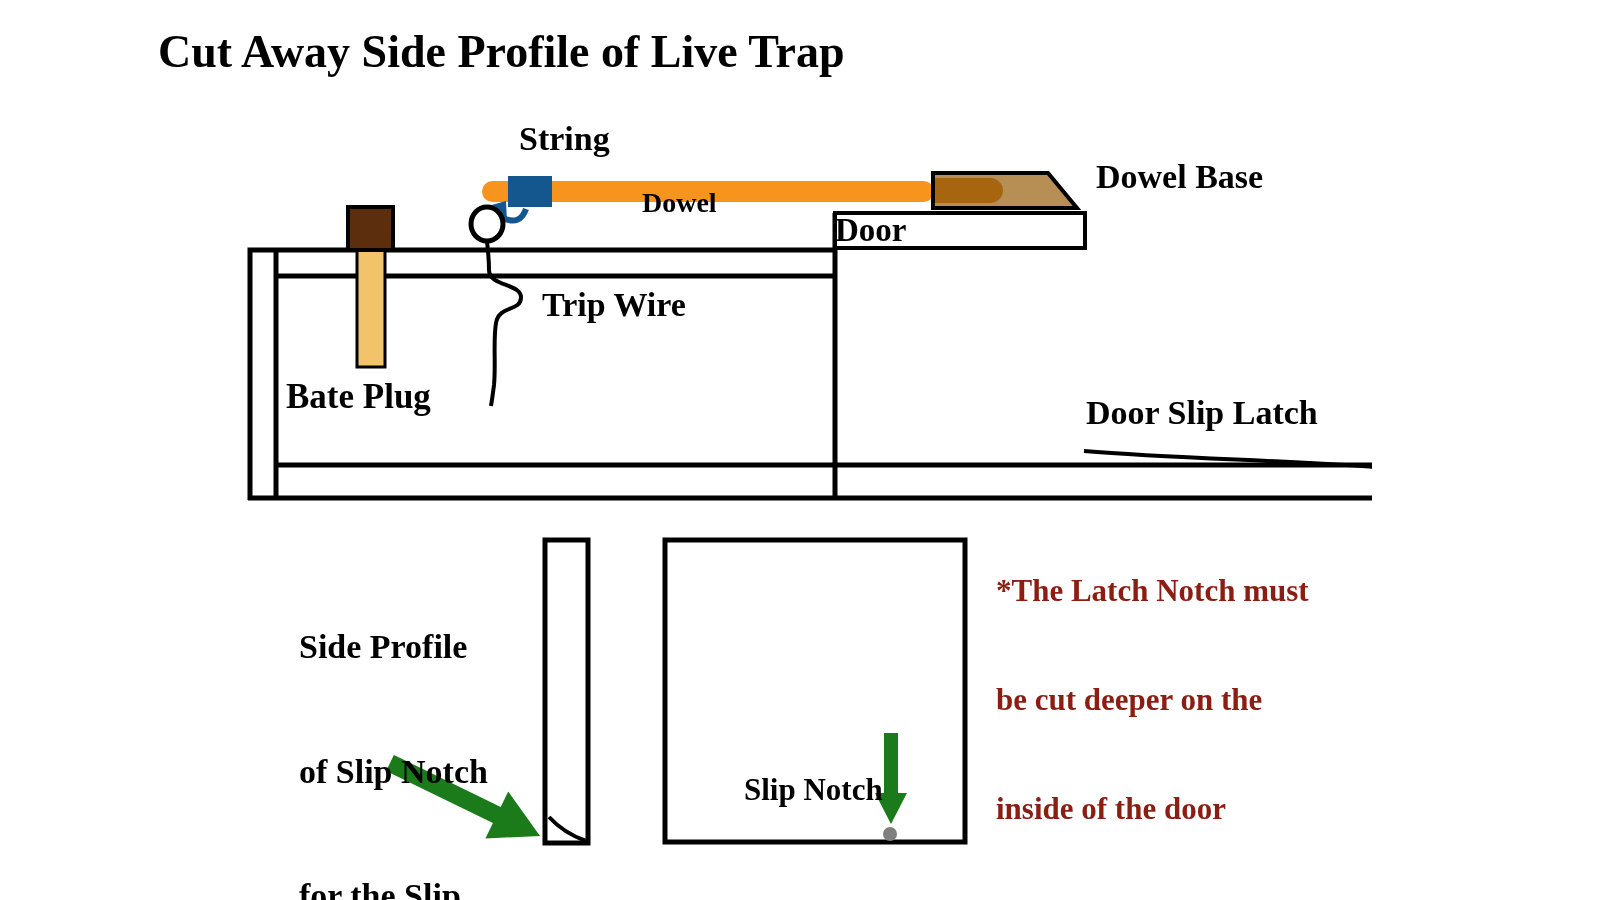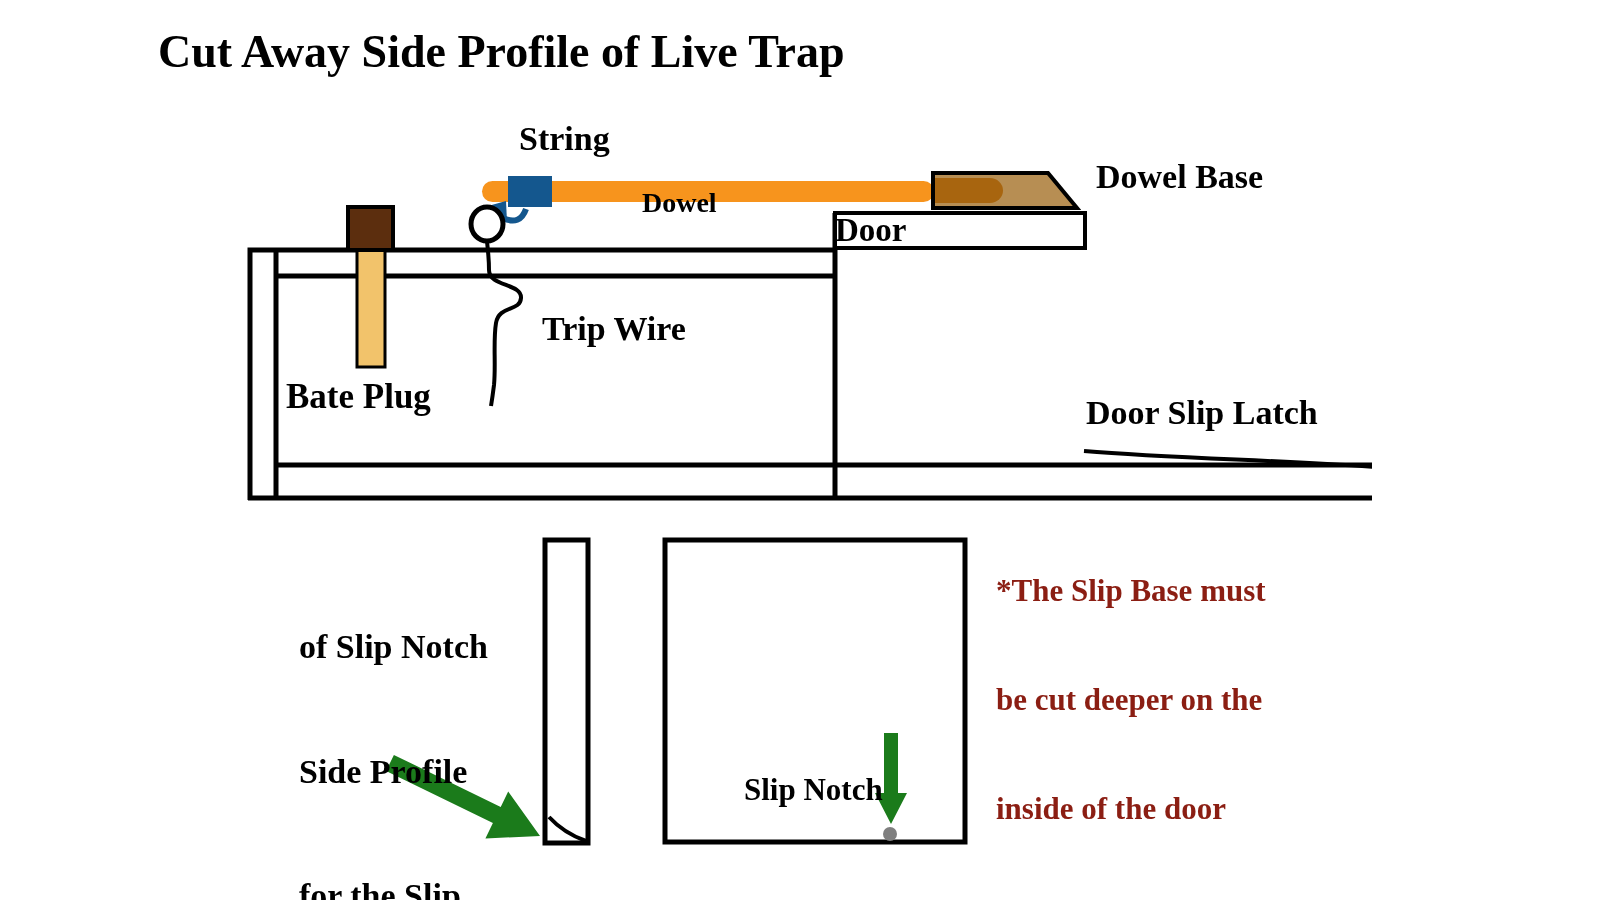--- a/index.html
+++ b/index.html
@@ -8,21 +8,21 @@
     font-family:"Liberation Serif","DejaVu Serif",serif;font-weight:bold;color:#000;
   }
   .canvas svg{position:absolute;left:0;top:0;}
   .lbl{position:absolute;white-space:pre;line-height:1.05;}
   .title{left:158px;top:28px;font-size:46px;}
   .string{left:519px;top:121px;font-size:34px;}
   .dowel{left:642px;top:168px;font-size:28px;margin-top:20px;}
   .dowelbase{left:1096px;top:159px;font-size:34px;}
   .door{left:835px;top:213px;width:250px;height:35px;font-size:33px;text-align:left;line-height:35px;}
   .bateplug{left:286px;top:379px;font-size:35px;}
-  .tripwire{left:542px;top:311px;font-size:34px;}
+  .tripwire{left:542px;top:287px;font-size:34px;}
   .sliplatch{left:1086px;top:395px;font-size:34px;}
   .sideprofile{left:299px;top:558px;font-size:34px;}
   .sideprofile div{height:53px;}
   .dooroutside{left:665px;top:556px;width:300px;font-size:34px;text-align:center;}
   .slipnotch{left:704px;top:774px;font-size:31px;margin-left:40px;}
   .note{left:996px;top:510px;font-size:31px;}
   .note div{height:44px;}
 </style>
 </head>
 <body>
@@ -74,30 +74,30 @@
   <div class="lbl title">Cut Away Side Profile of Live Trap</div>
   <div class="lbl string">String</div>
   <div class="lbl dowel">Dowel</div>
   <div class="lbl dowelbase">Dowel Base</div>
   <div class="lbl door">Door</div>
   <div class="lbl bateplug">Bate Plug</div>
   <div class="lbl tripwire">Trip Wire</div>
   <div class="lbl sliplatch">Door Slip Latch</div>
 
   <div class="lbl sideprofile">
+    <div>Side Profile</div>
     <div>of Slip Notch</div>
-    <div>Side Profile</div>
     <div>for the Slip</div>
     
   </div>
 
   <div class="lbl slipnotch">Slip Notch</div>
 
   <div class="lbl note" style="color: rgb(139, 30, 19);">
-    <div>*The Slip Base must</div>
+    <div>*The Latch Notch must</div>
     <div>be cut deeper on the</div>
     <div>inside of the door</div>
     
     
     
     
     
   </div>
 
 </div>

